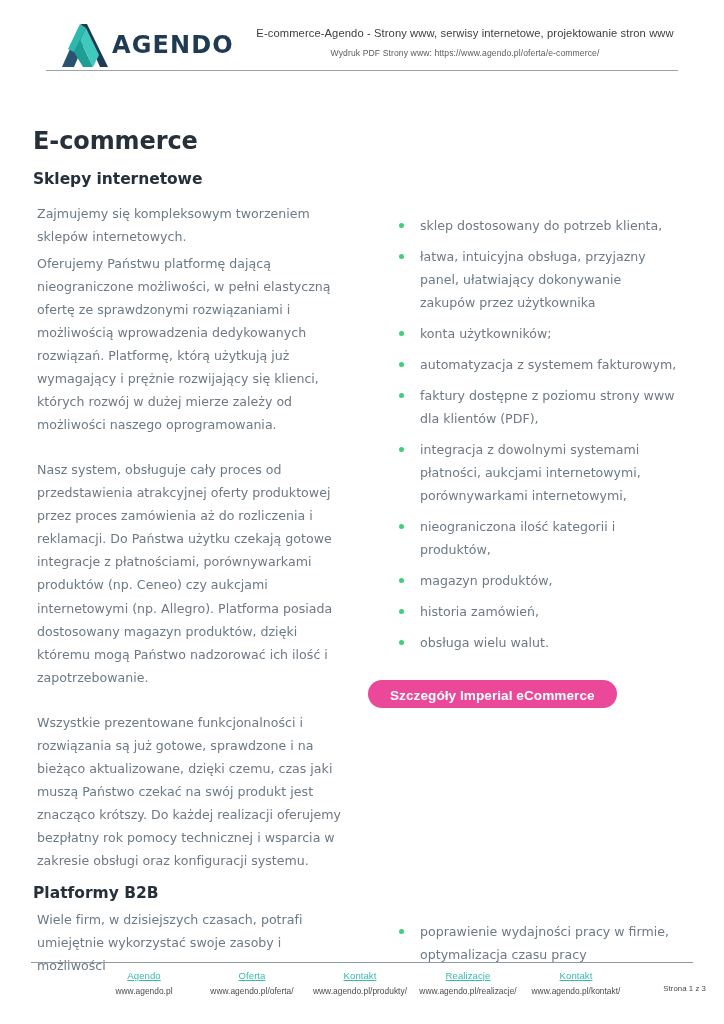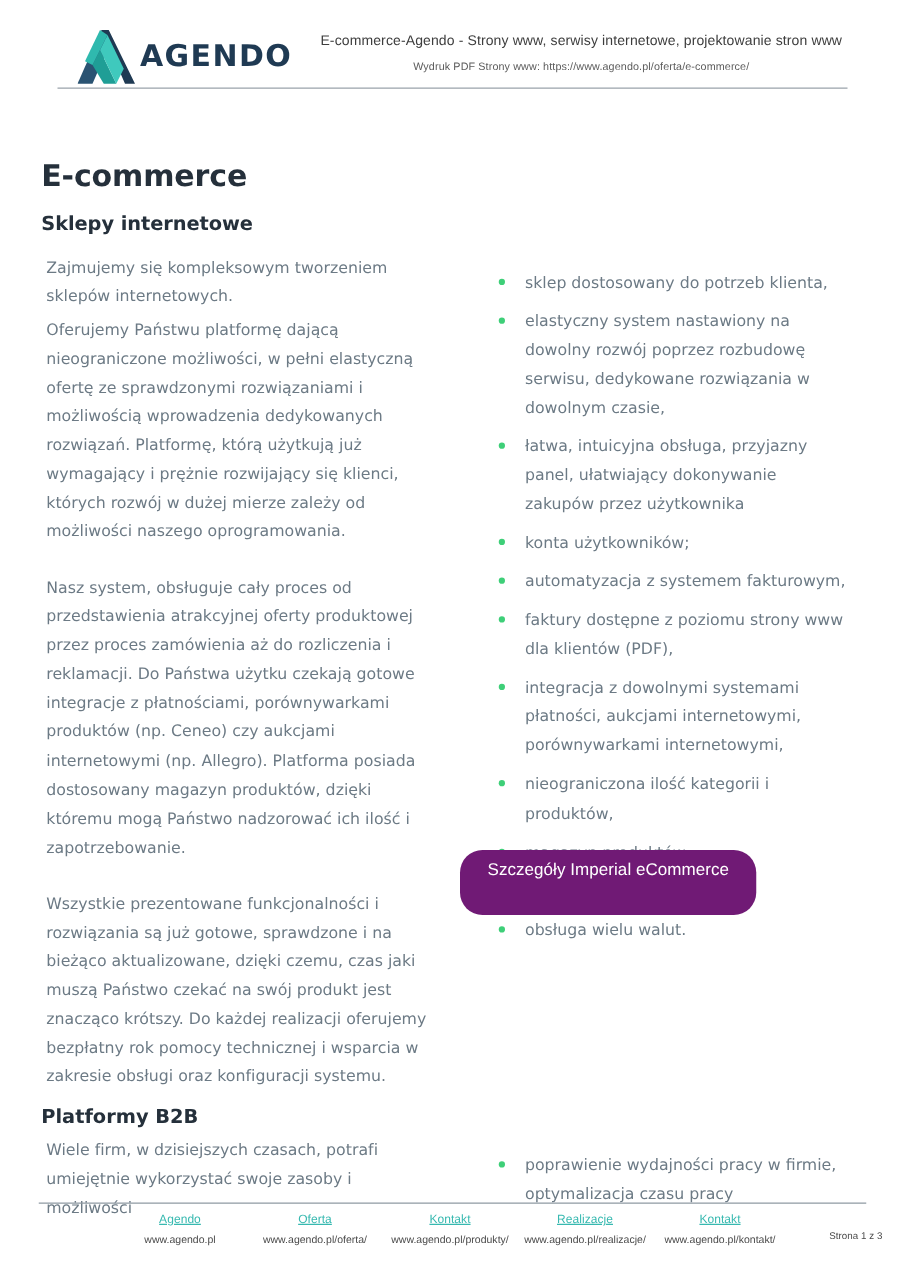--- a/index.html
+++ b/index.html
@@ -168,25 +168,25 @@
     background: #3ecf78;
   }
 
   .cta-wrap {
     position: absolute;
     left: 368px;
     top: 568px;
   }
   .cta-button {
     display: inline-block;
-    background: #701a75;
+    background: #ec4899;
     color: #ffffff;
     font-size: 13.6px;
-    font-weight: 400;
-    padding: 9px 22px 28px 22px;
+    font-weight: 700;
+    padding: 9px 22px 4px 22px;
     border-radius: 18px;
     border: none;
     letter-spacing: 0.05px;
     line-height: 1.1;
     cursor: pointer;
     white-space: nowrap;
   }
 
   
   .h2-b2b {
@@ -303,21 +303,20 @@
     <div class="col-left">
       <p class="para">Zajmujemy się kompleksowym tworzeniem sklepów internetowych.</p>
       <p class="para">Oferujemy Państwu platformę dającą nieograniczone możliwości, w pełni elastyczną ofertę ze sprawdzonymi rozwiązaniami i możliwością wprowadzenia dedykowanych rozwiązań. Platformę, którą użytkują już wymagający i prężnie rozwijający się klienci, których rozwój w dużej mierze zależy od możliwości naszego oprogramowania.</p>
       <p class="para gap">Nasz system, obsługuje cały proces od przedstawienia atrakcyjnej oferty produktowej przez proces zamówienia aż do rozliczenia i reklamacji. Do Państwa użytku czekają gotowe integracje z płatnościami, porównywarkami produktów (np. Ceneo) czy aukcjami internetowymi (np. Allegro). Platforma posiada dostosowany magazyn produktów, dzięki któremu mogą Państwo nadzorować ich ilość i zapotrzebowanie.</p>
       <p class="para gap">Wszystkie prezentowane funkcjonalności i rozwiązania są już gotowe, sprawdzone i na bieżąco aktualizowane, dzięki czemu, czas jaki muszą Państwo czekać na swój produkt jest znacząco krótszy. Do każdej realizacji oferujemy bezpłatny rok pomocy technicznej i wsparcia w zakresie obsługi oraz konfiguracji systemu.</p>
     </div>
 
     <div class="col-right">
       <ul class="feature-list">
         <li><span class="dot"></span><span>sklep dostosowany do potrzeb klienta,</span></li>
-        <li><span class="dot"></span><span>elastyczny system nastawiony na dowolny rozwój poprzez rozbudowę serwisu, dedykowane rozwiązania w dowolnym czasie,</span></li>
         <li><span class="dot"></span><span>łatwa, intuicyjna obsługa, przyjazny panel, ułatwiający dokonywanie zakupów przez użytkownika</span></li>
         <li><span class="dot"></span><span>konta użytkowników;</span></li>
         <li><span class="dot"></span><span>automatyzacja z systemem fakturowym,</span></li>
         <li><span class="dot"></span><span>faktury dostępne z poziomu strony www dla klientów (PDF),</span></li>
         <li><span class="dot"></span><span>integracja z dowolnymi systemami płatności, aukcjami internetowymi, porównywarkami internetowymi,</span></li>
         <li><span class="dot"></span><span>nieograniczona ilość kategorii i produktów,</span></li>
         <li><span class="dot"></span><span>magazyn produktów,</span></li>
         <li><span class="dot"></span><span>historia zamówień,</span></li>
         <li><span class="dot"></span><span>obsługa wielu walut.</span></li>
       </ul>

